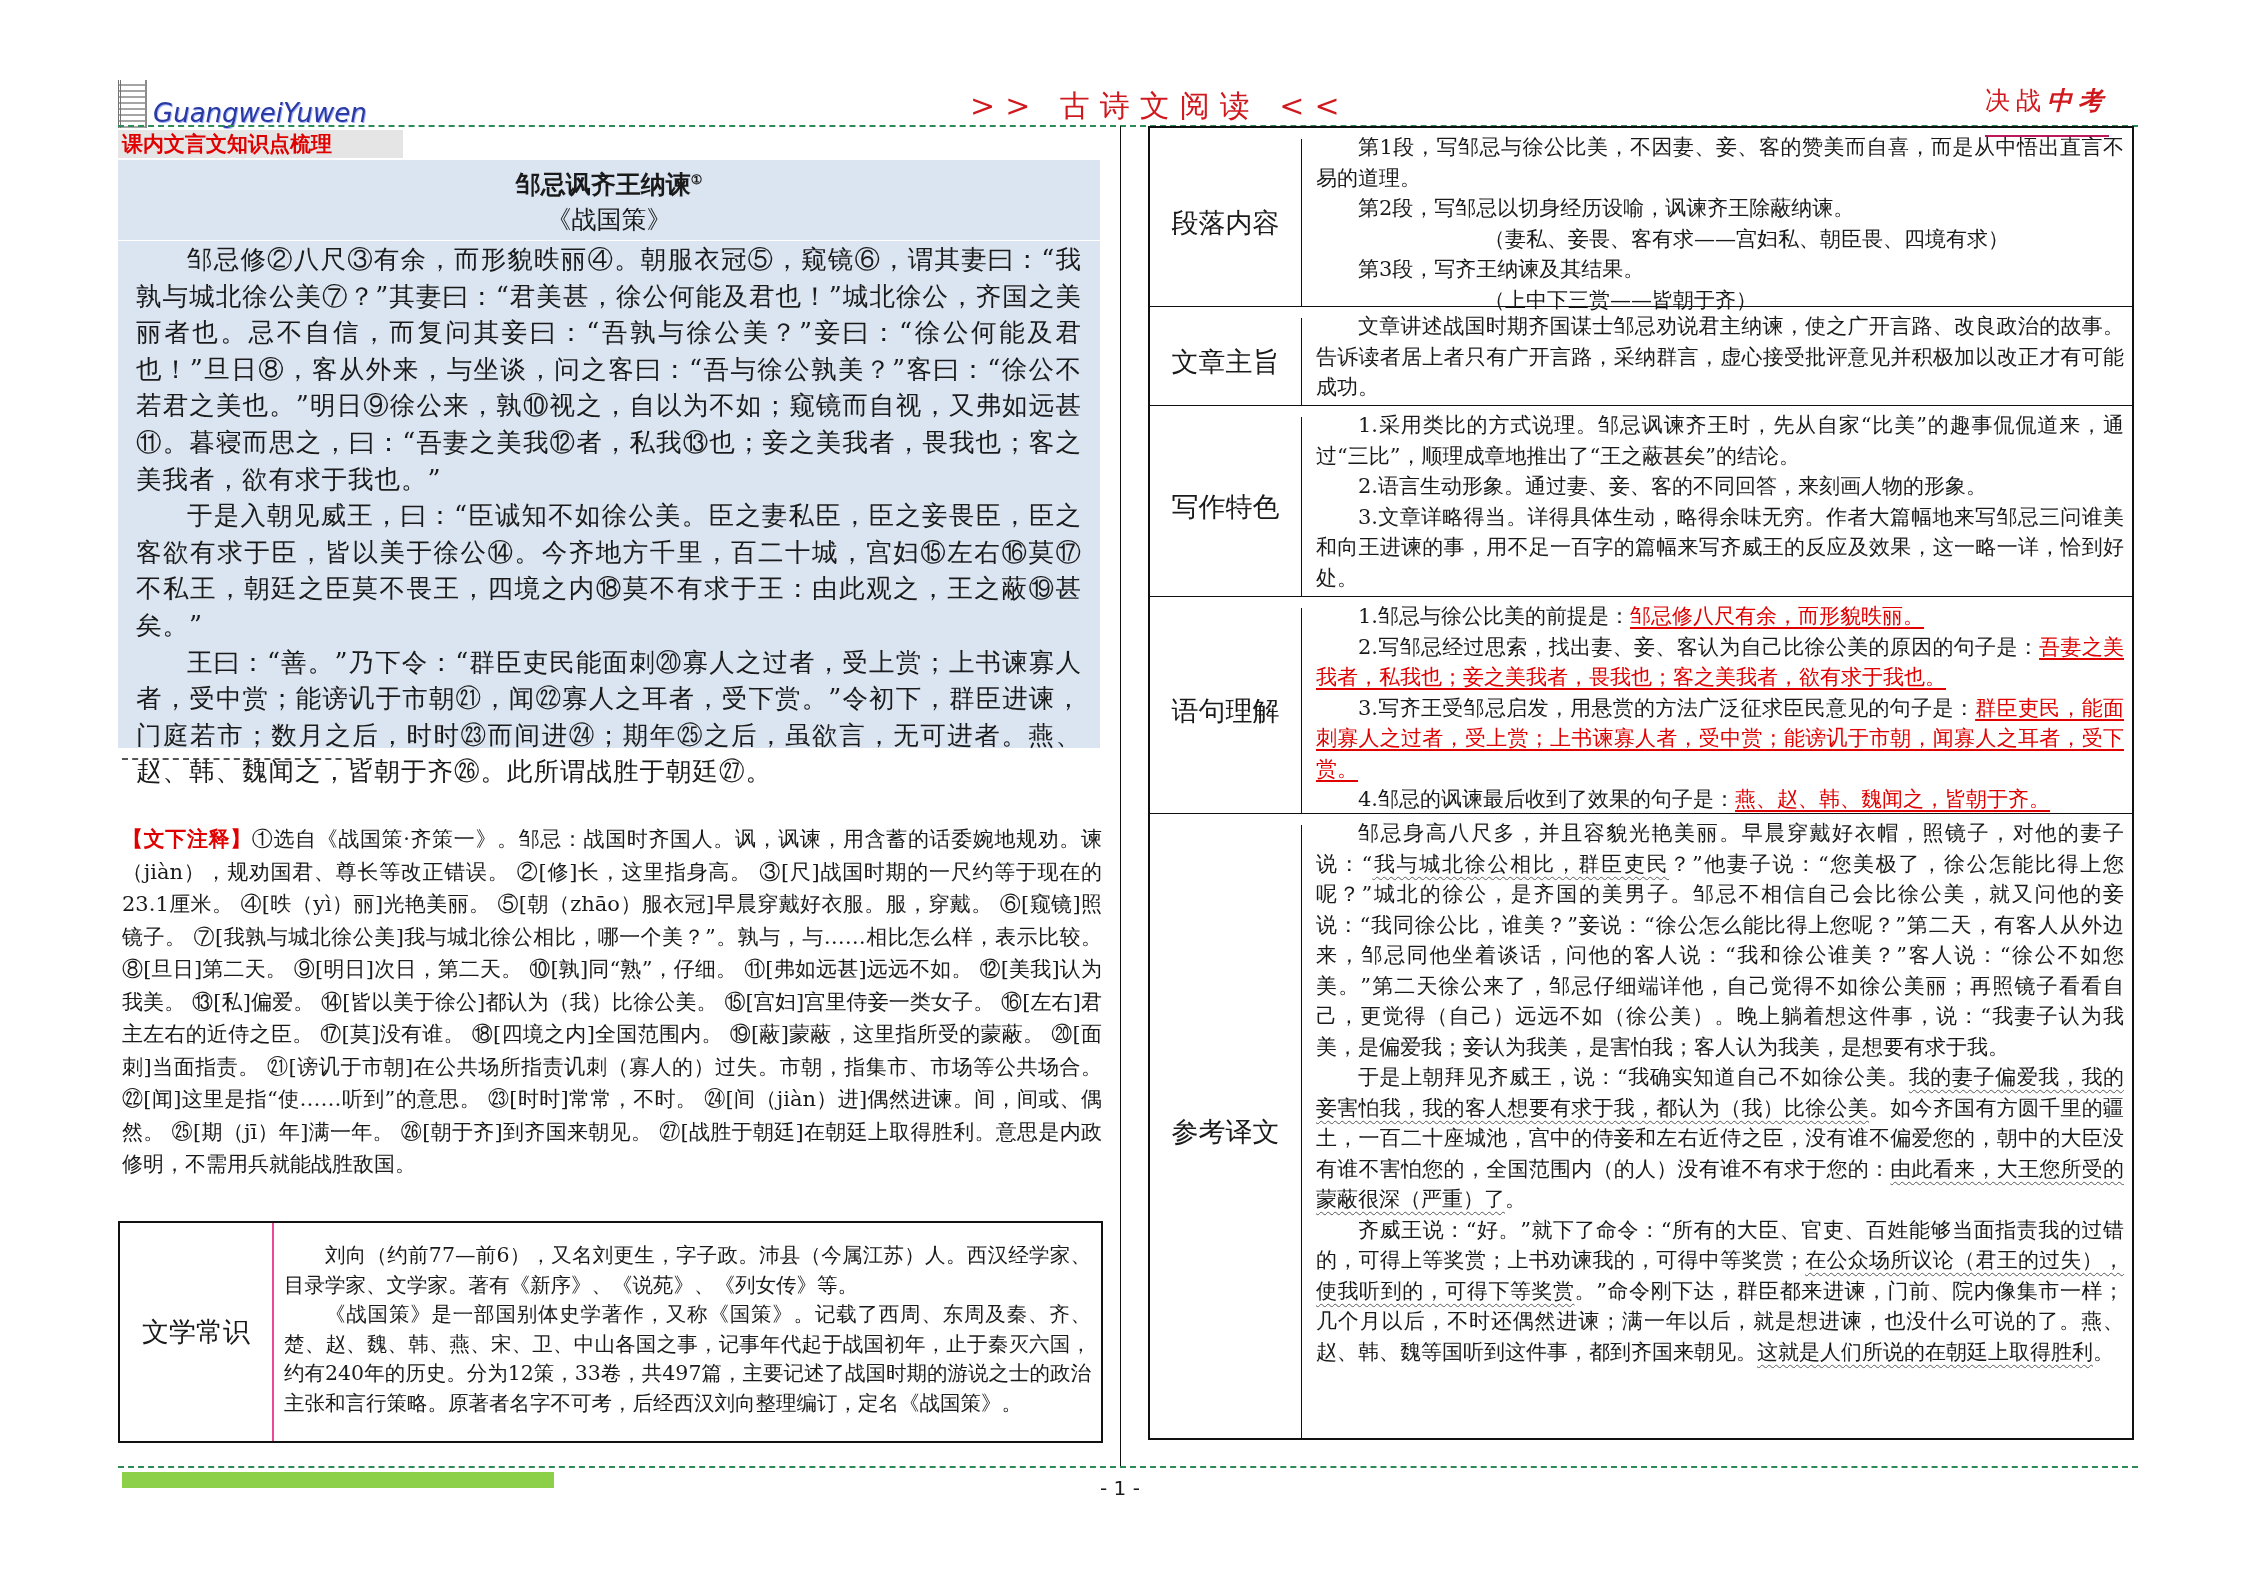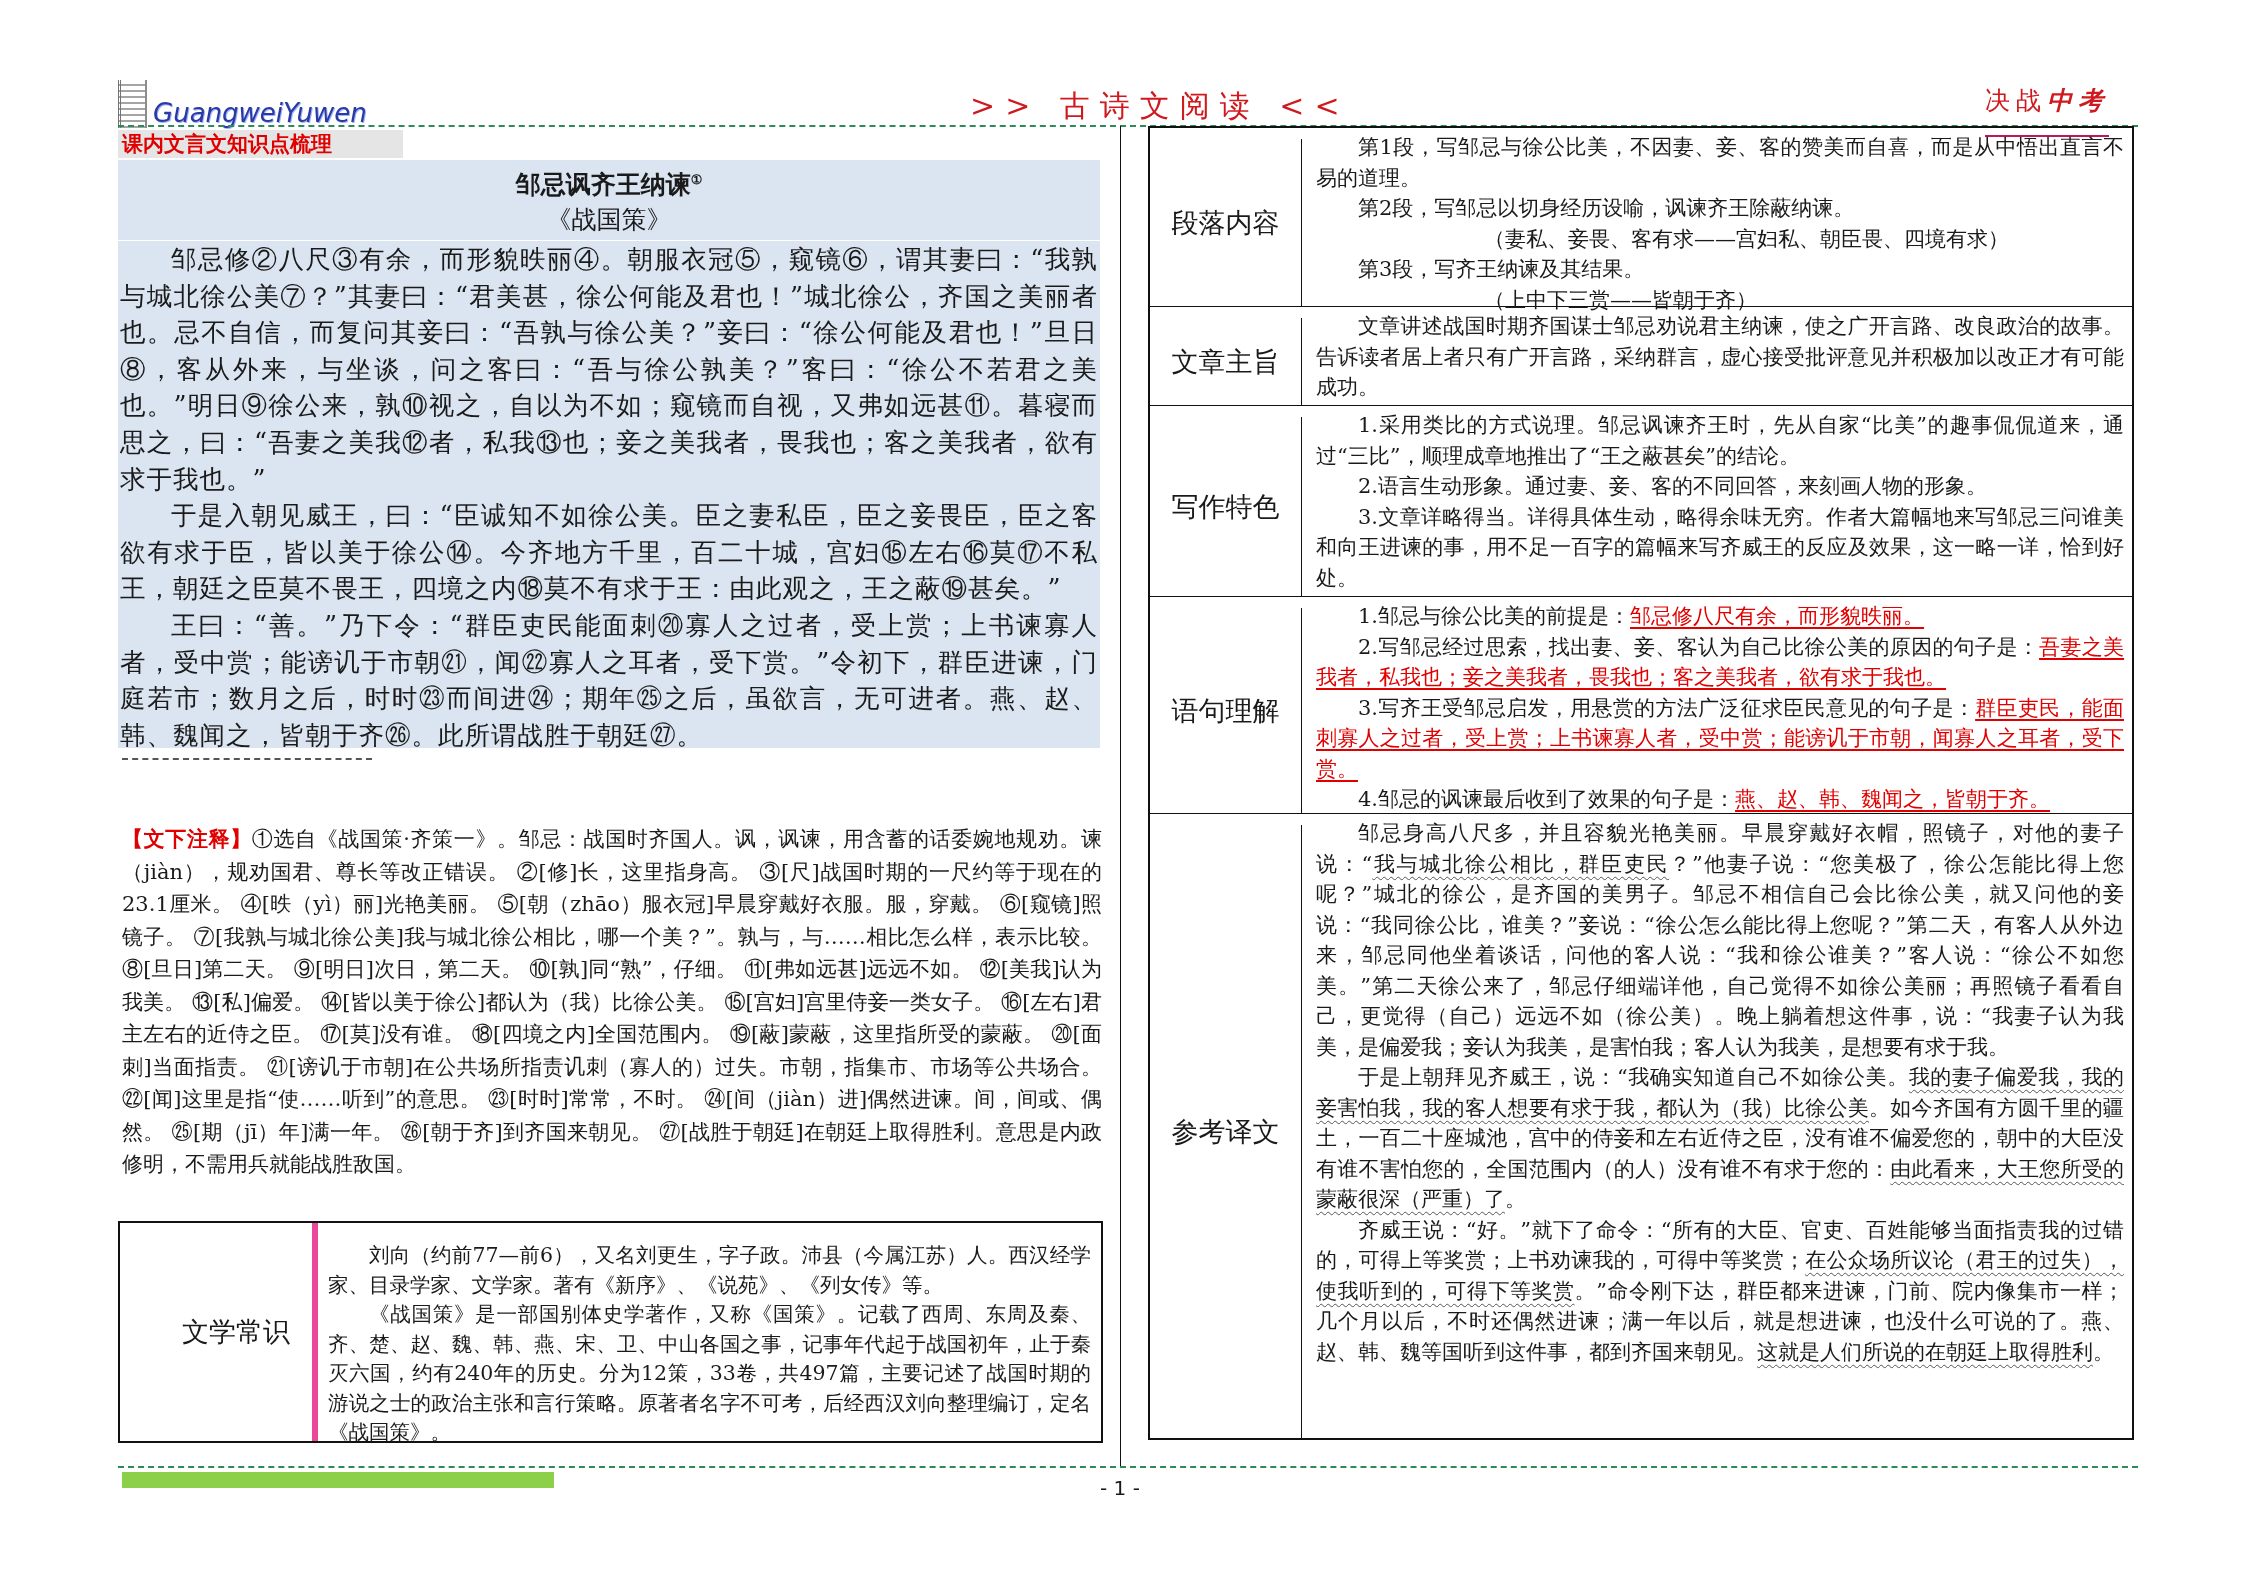--- a/index.html
+++ b/index.html
@@ -24,33 +24,33 @@
                  font-family:"DejaVu Sans", sans-serif; font-weight:bold; color:#e00000; font-size:21px;
                  line-height:28px; padding-left:4px; box-sizing:border-box; }
 
   
   .passage { left:118px; top:160px; width:982px; height:588px; background:#dbe5f1; }
   .passage-title { text-align:center; font-size:25px; font-weight:bold; height:40px; line-height:40px; }
   .passage-title sup, .passage p sup { font-size:13px; }
   .passage-source { text-align:center; font-size:25px; height:40px; line-height:40px;
                     border-bottom:1px solid #ffffff; }
   .passage p { margin:0; font-size:25.5px; line-height:36.6px; text-indent:2em; text-align:justify;
-               letter-spacing:1px; padding:0 2px; }
+               letter-spacing:1px; padding:0 18px; }
 
   .dash-rule { left:122px; top:758px; width:250px; border-top:2px dashed #555; }
 
   
   .notes { left:122px; top:823px; width:980px; font-size:21px; line-height:32.5px; text-align:justify;
            font-family:"DejaVu Serif", serif; }
   .notes .notes-label { color:#e00000; font-weight:bold; font-family:"DejaVu Sans", sans-serif; }
 
   
   .lit-box { left:118px; top:1221px; width:985px; height:222px; border:2px solid #111; display:flex; box-sizing:border-box; }
-  .lit-head { width:152px; border-right:6px solid #ec4899; display:flex; align-items:center; justify-content:center;
-              font-family:"DejaVu Sans", sans-serif; font-size:27px;margin-left:40px; }
+  .lit-head { width:152px; border-right:2px solid #ec4899; display:flex; align-items:center; justify-content:center;
+              font-family:"DejaVu Sans", sans-serif; font-size:27px; }
   .lit-body { flex:1; padding:18px 10px; font-size:20.5px; line-height:29.5px; text-align:justify; }
   .lit-body p { margin:0; text-indent:2em; }
 
   .footer-rule { left:118px; top:1466px; width:2020px; border-top:2px dashed #2e8b57; }
   .footer-bar { left:122px; top:1472px; width:432px; height:16px; background:#8cd04a; }
   .page-num { left:1100px; top:1476px; font-size:20px; font-family:"DejaVu Sans", sans-serif; }
 
   .col-divider { left:1120px; top:126px; width:0; height:1340px; border-left:1.5px solid #111; }
 
   

